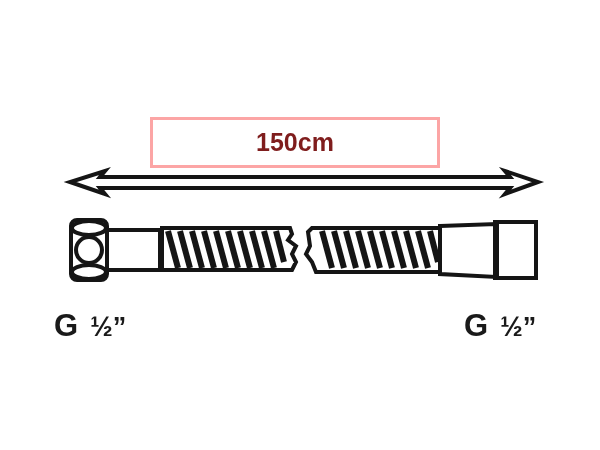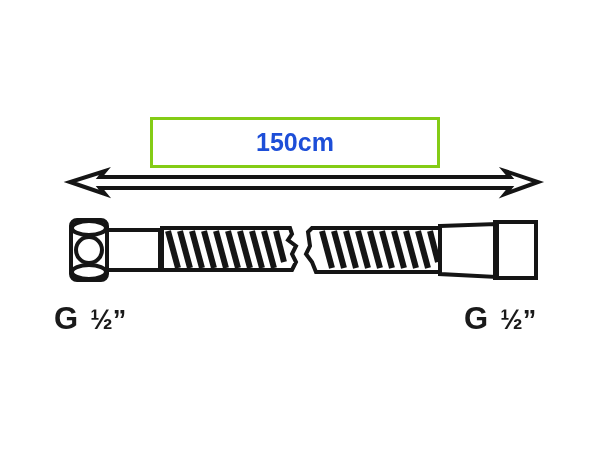--- a/index.html
+++ b/index.html
@@ -1,26 +1,26 @@
 <!DOCTYPE html>
 <html><head>
   <meta charset="utf-8">
   <style>
     html, body { margin: 0; padding: 0; background: #ffffff; }
     body { width: 600px; height: 450px; position: relative; overflow: hidden; font-family: "Liberation Sans", sans-serif; }
     #stage { position: absolute; left: 0; top: 0; width: 600px; height: 450px; }
     .length-box {
       position: absolute; left: 150px; top: 117px; width: 284px; height: 45px;
-      border: 3px solid #84cc16; background: #fff;
+      border: 3px solid #fca5a5; background: #fff;
       display: flex; align-items: center; justify-content: center;
-      font-weight: bold; font-size: 25px; color: #1d4ed8;
+      font-weight: bold; font-size: 25px; color: #7f1d1d;
     }
     .thread-label {
       position: absolute; top: 301px; font-weight: bold; color: #1a1a1a;
-      font-size: 30px; line-height: 36px; white-space: nowrap;
+      font-size: 30px; line-height: 50px; white-space: nowrap;
     }
     .thread-label .g { font-size: 31px; }
     .thread-label .frac { font-size: 27px; margin-left: 12px; }
     .left-label { left: 54px; }
     .right-label { left: 464px; }
   </style>
 </head>
 <body>
 
 <div id="stage">

